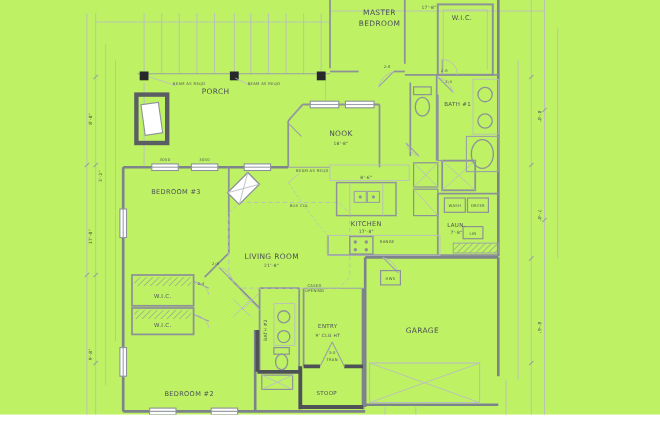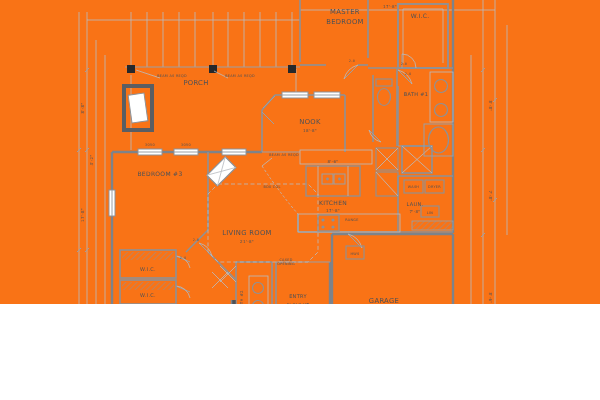--- a/index.html
+++ b/index.html
@@ -1,16 +1,16 @@
 <!DOCTYPE html>
 <html><head>
 <meta charset="utf-8">
 <style>
   html,body{margin:0;padding:0;background:#fff;}
-  .canvas{position:relative;width:600px;height:304px;background:#f97316;overflow:hidden;}
+  .canvas{position:relative;width:600px;height:377px;background:#bef264;overflow:hidden;}
   svg{position:absolute;left:0;top:0;}
   
   .lL{stroke:#b9bdc2;stroke-width:0.8;fill:none;}
   .lT{stroke:#9aa0a6;stroke-width:1;fill:none;}
   .lM{stroke:#8d9298;stroke-width:1.6;fill:none;}
   .lM2{stroke:#7d838a;stroke-width:2.4;fill:none;}
   .lD{stroke:#4e5257;stroke-width:3.5;fill:none;}
   .dash{stroke-dasharray:4 2.5;}
   .dashf{stroke-dasharray:2.5 2;}
   .win{fill:#ffffff;stroke:#8d9298;stroke-width:1;}

